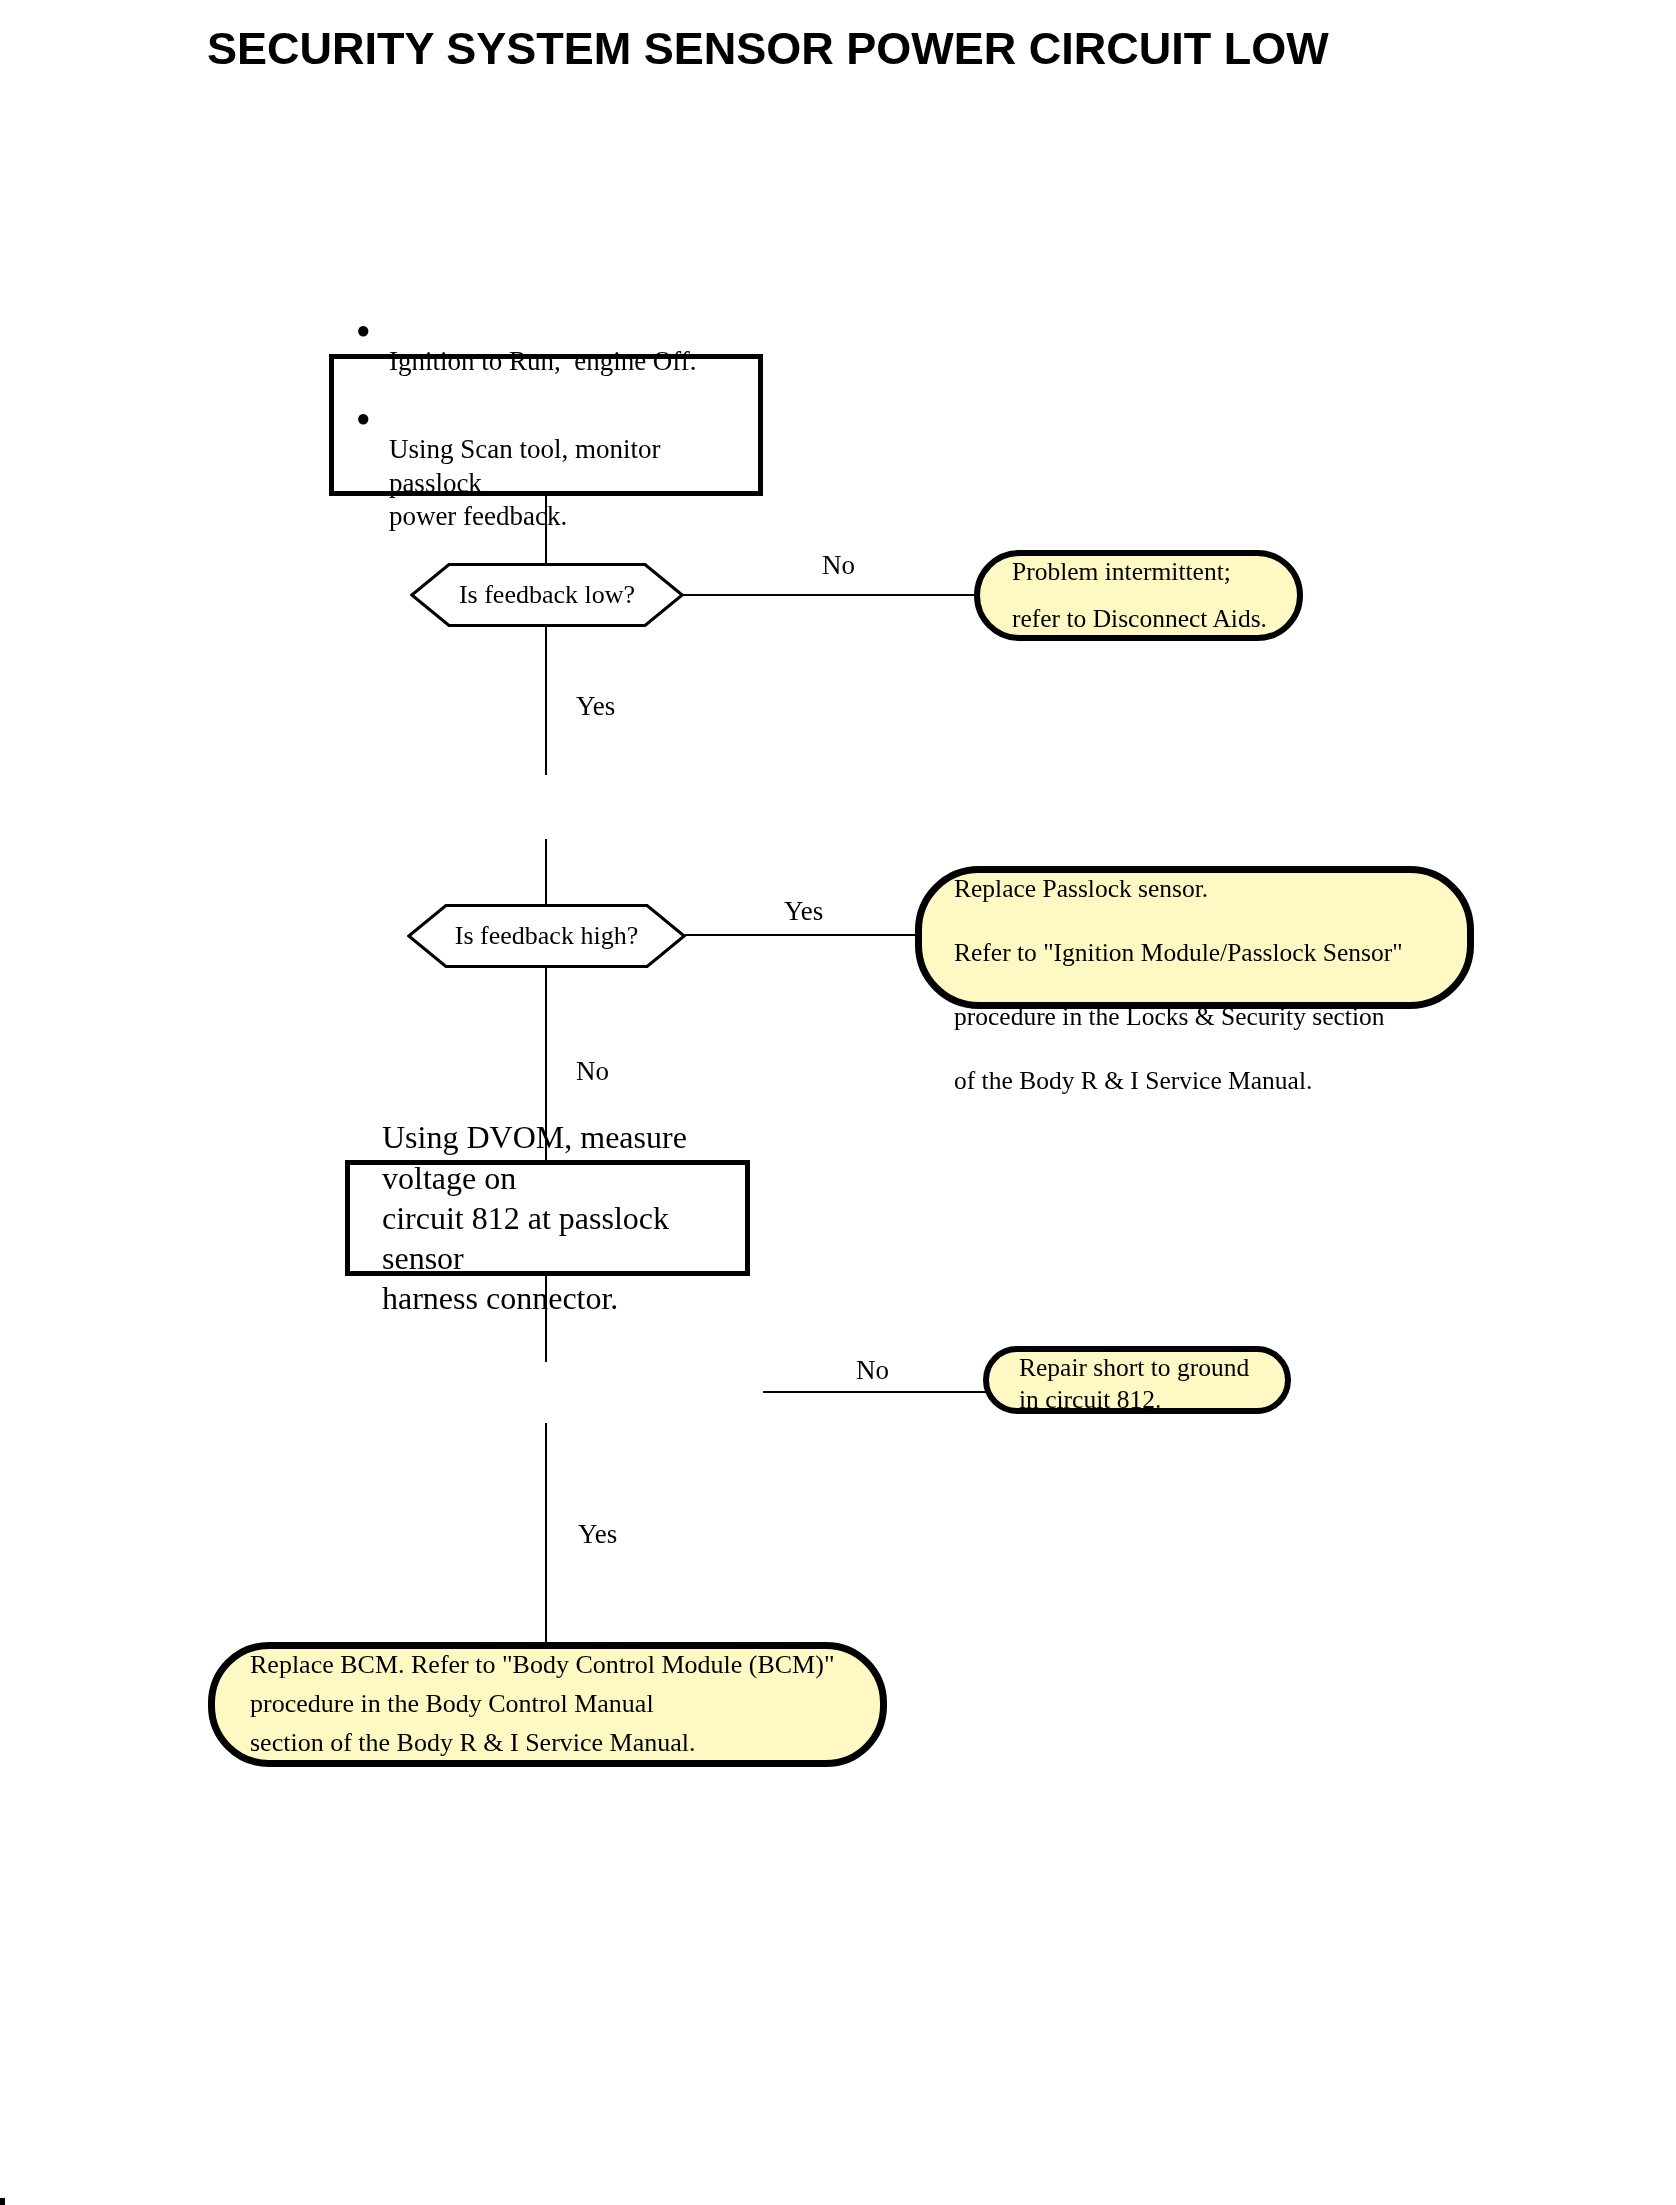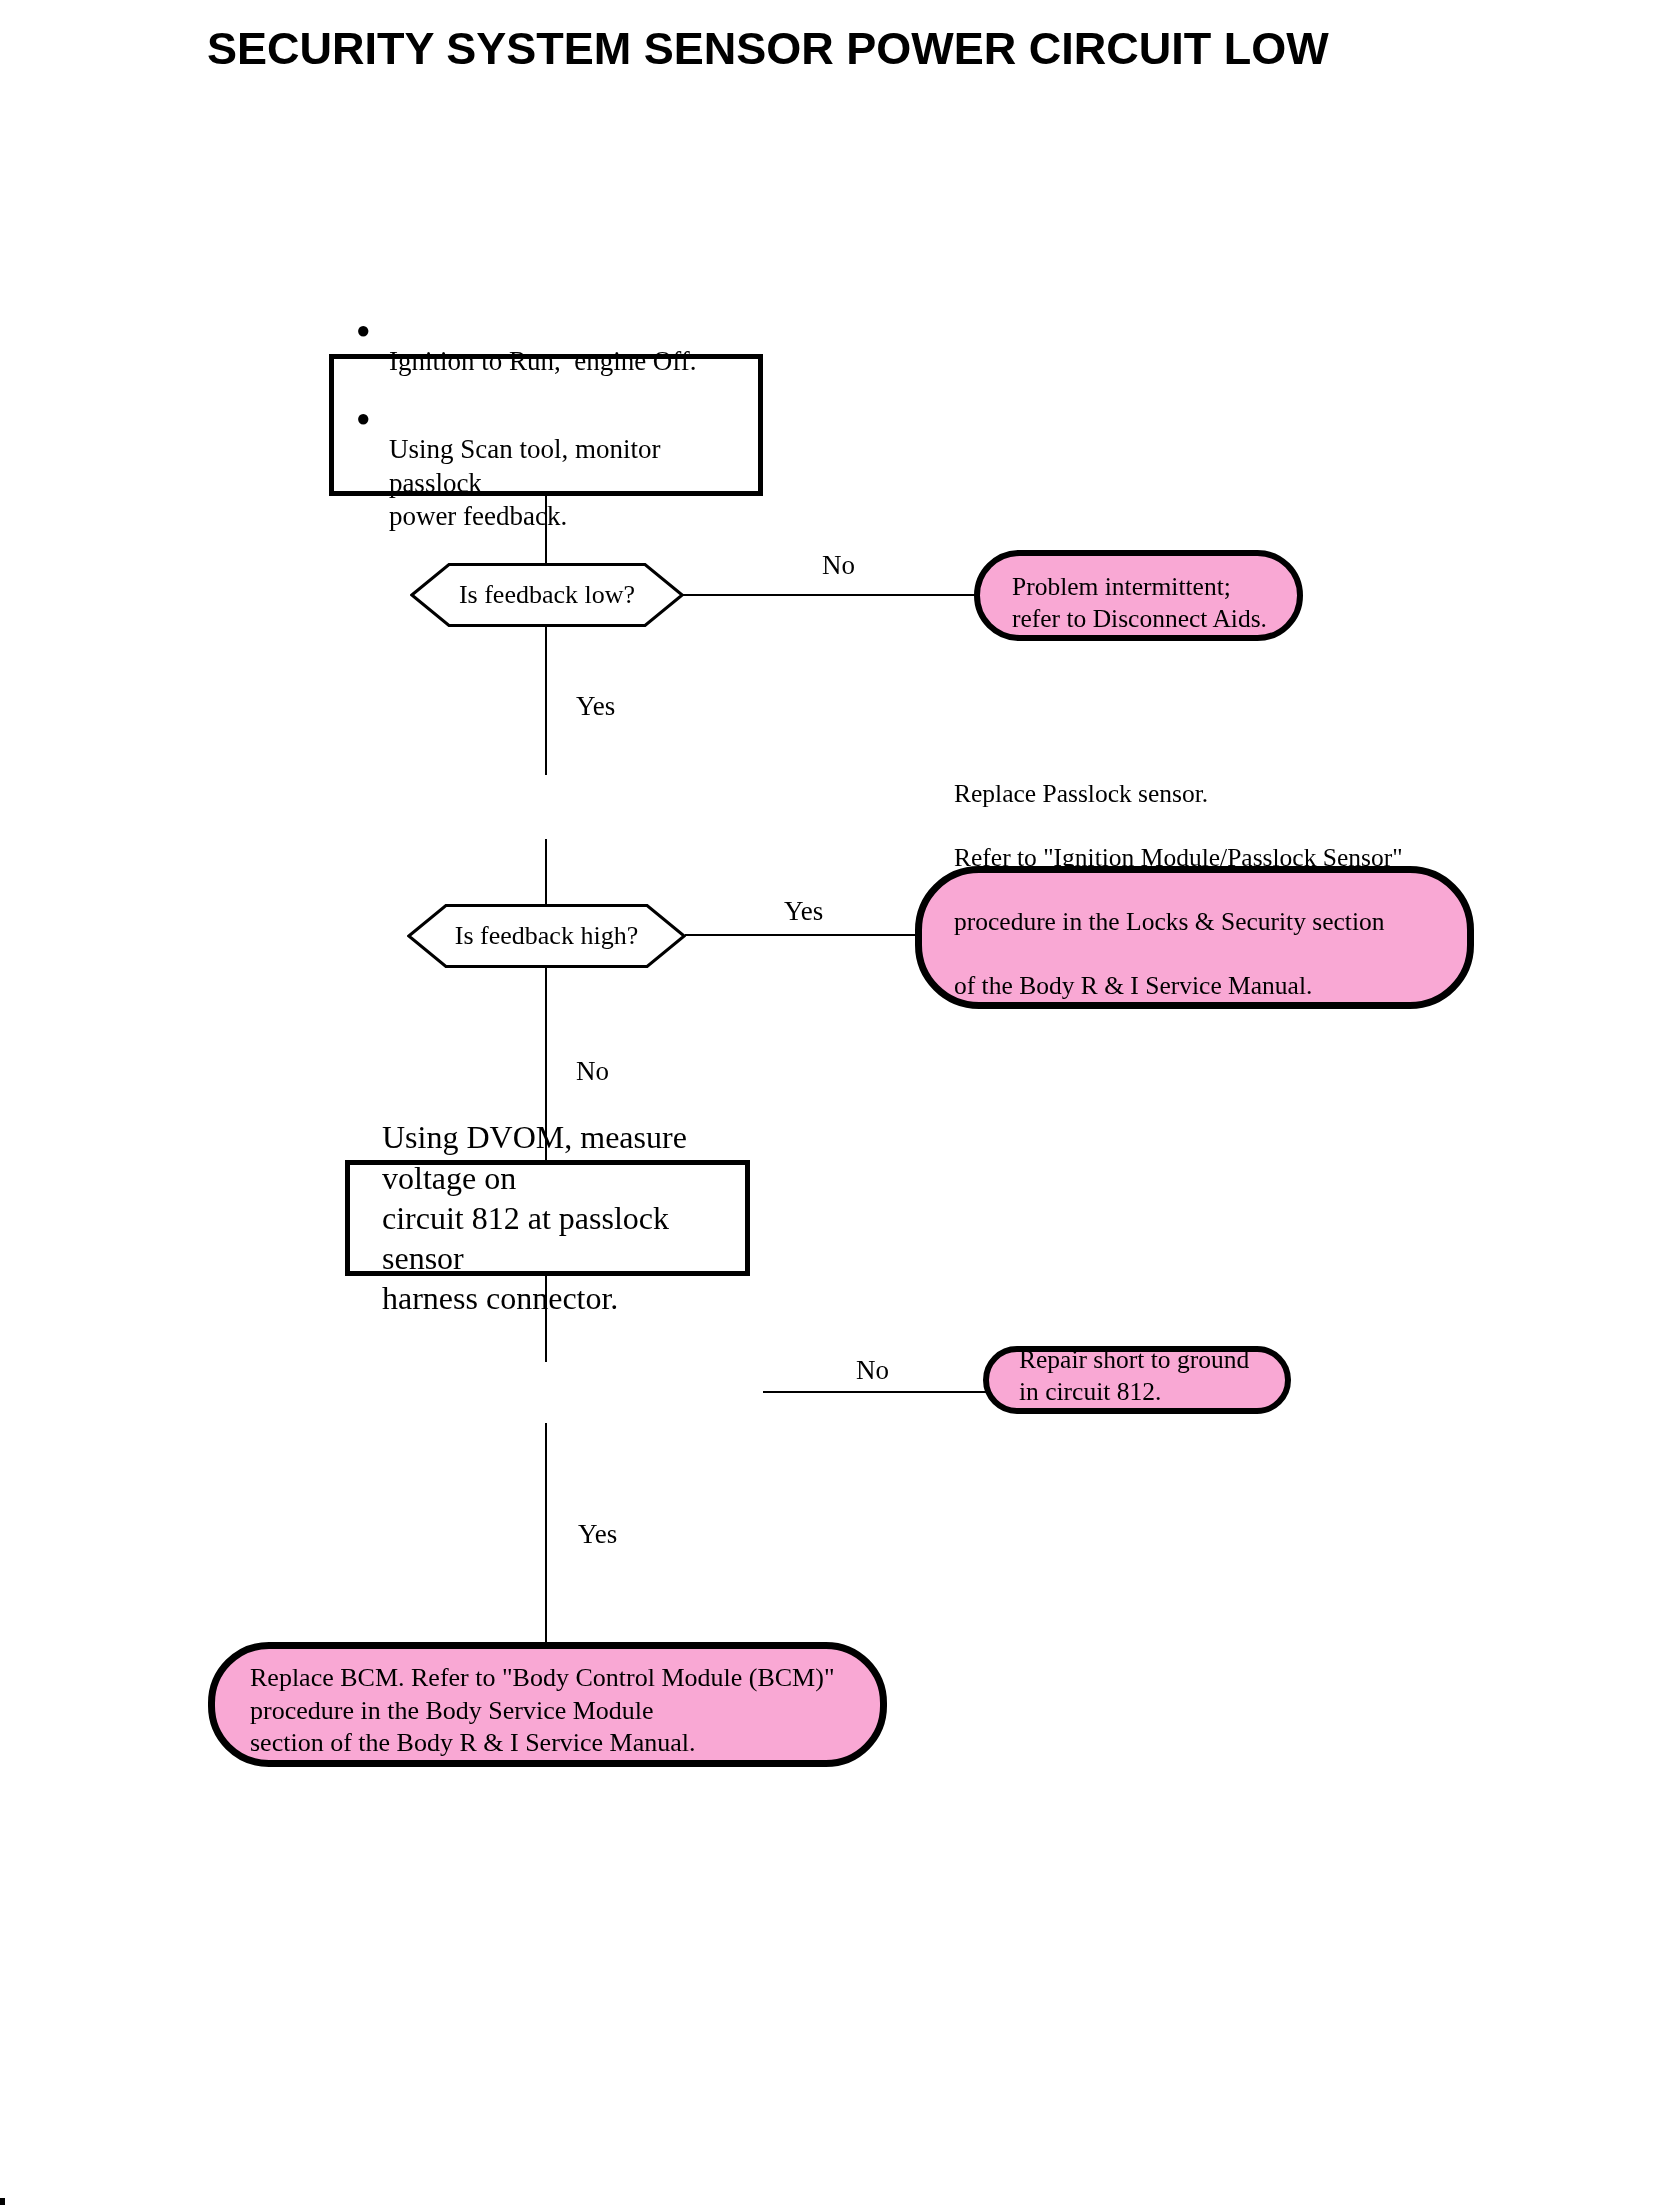--- a/index.html
+++ b/index.html
@@ -29,24 +29,24 @@
     border: 5.5px solid #000;
     background: #fff;
     display: flex;
     flex-direction: column;
     justify-content: center;
   }
   .term {
     position: absolute;
     box-sizing: border-box;
     border: 7.3px solid #000;
-    background: #f9a8d4;
+    background: #fef9c3;
     display: flex;
     flex-direction: column;
-    justify-content: flex-end;
+    justify-content: space-between;
   }
   .hex { position: absolute; }
   .hex svg { position: absolute; left: 0; top: 0; width: 100%; height: 100%; }
   .hex-label {
     position: absolute; inset: 0;
     display: flex; align-items: center; justify-content: center;
     font-size: 26px;
   }
   .line { position: absolute; background: #000; }
   .branch-label {
@@ -145,20 +145,20 @@
   <div class="term body-text" style="left:983px; top:1346px; width:308px; height:68px; border-width:6.7px; border-radius:46px; padding-left:30px;">
     <div>Repair short to ground</div>
     <div>in circuit 812.</div>
   </div>
 
   <div class="line" style="left:545px; top:1423px; width:2.4px; height:222px;"></div>
   <div class="branch-label" style="left:578px; top:1521px;">Yes</div>
 
   <div class="term body-text" style="left:208px; top:1642px; width:679px; height:125px; border-radius:61px; padding-left:35px; font-size:26px;">
     <div>Replace BCM. Refer to "Body Control Module (BCM)"</div>
-    <div>procedure in the Body Service Module</div>
+    <div>procedure in the Body Control Manual</div>
     <div>section of the Body R &amp; I Service Manual.</div>
   </div>
 
   <div class="corner-mark" style="left:0px; top:2198px; width:4.9px; height:7.3px;"></div>
 
 </div>
 
 
 </body></html>

